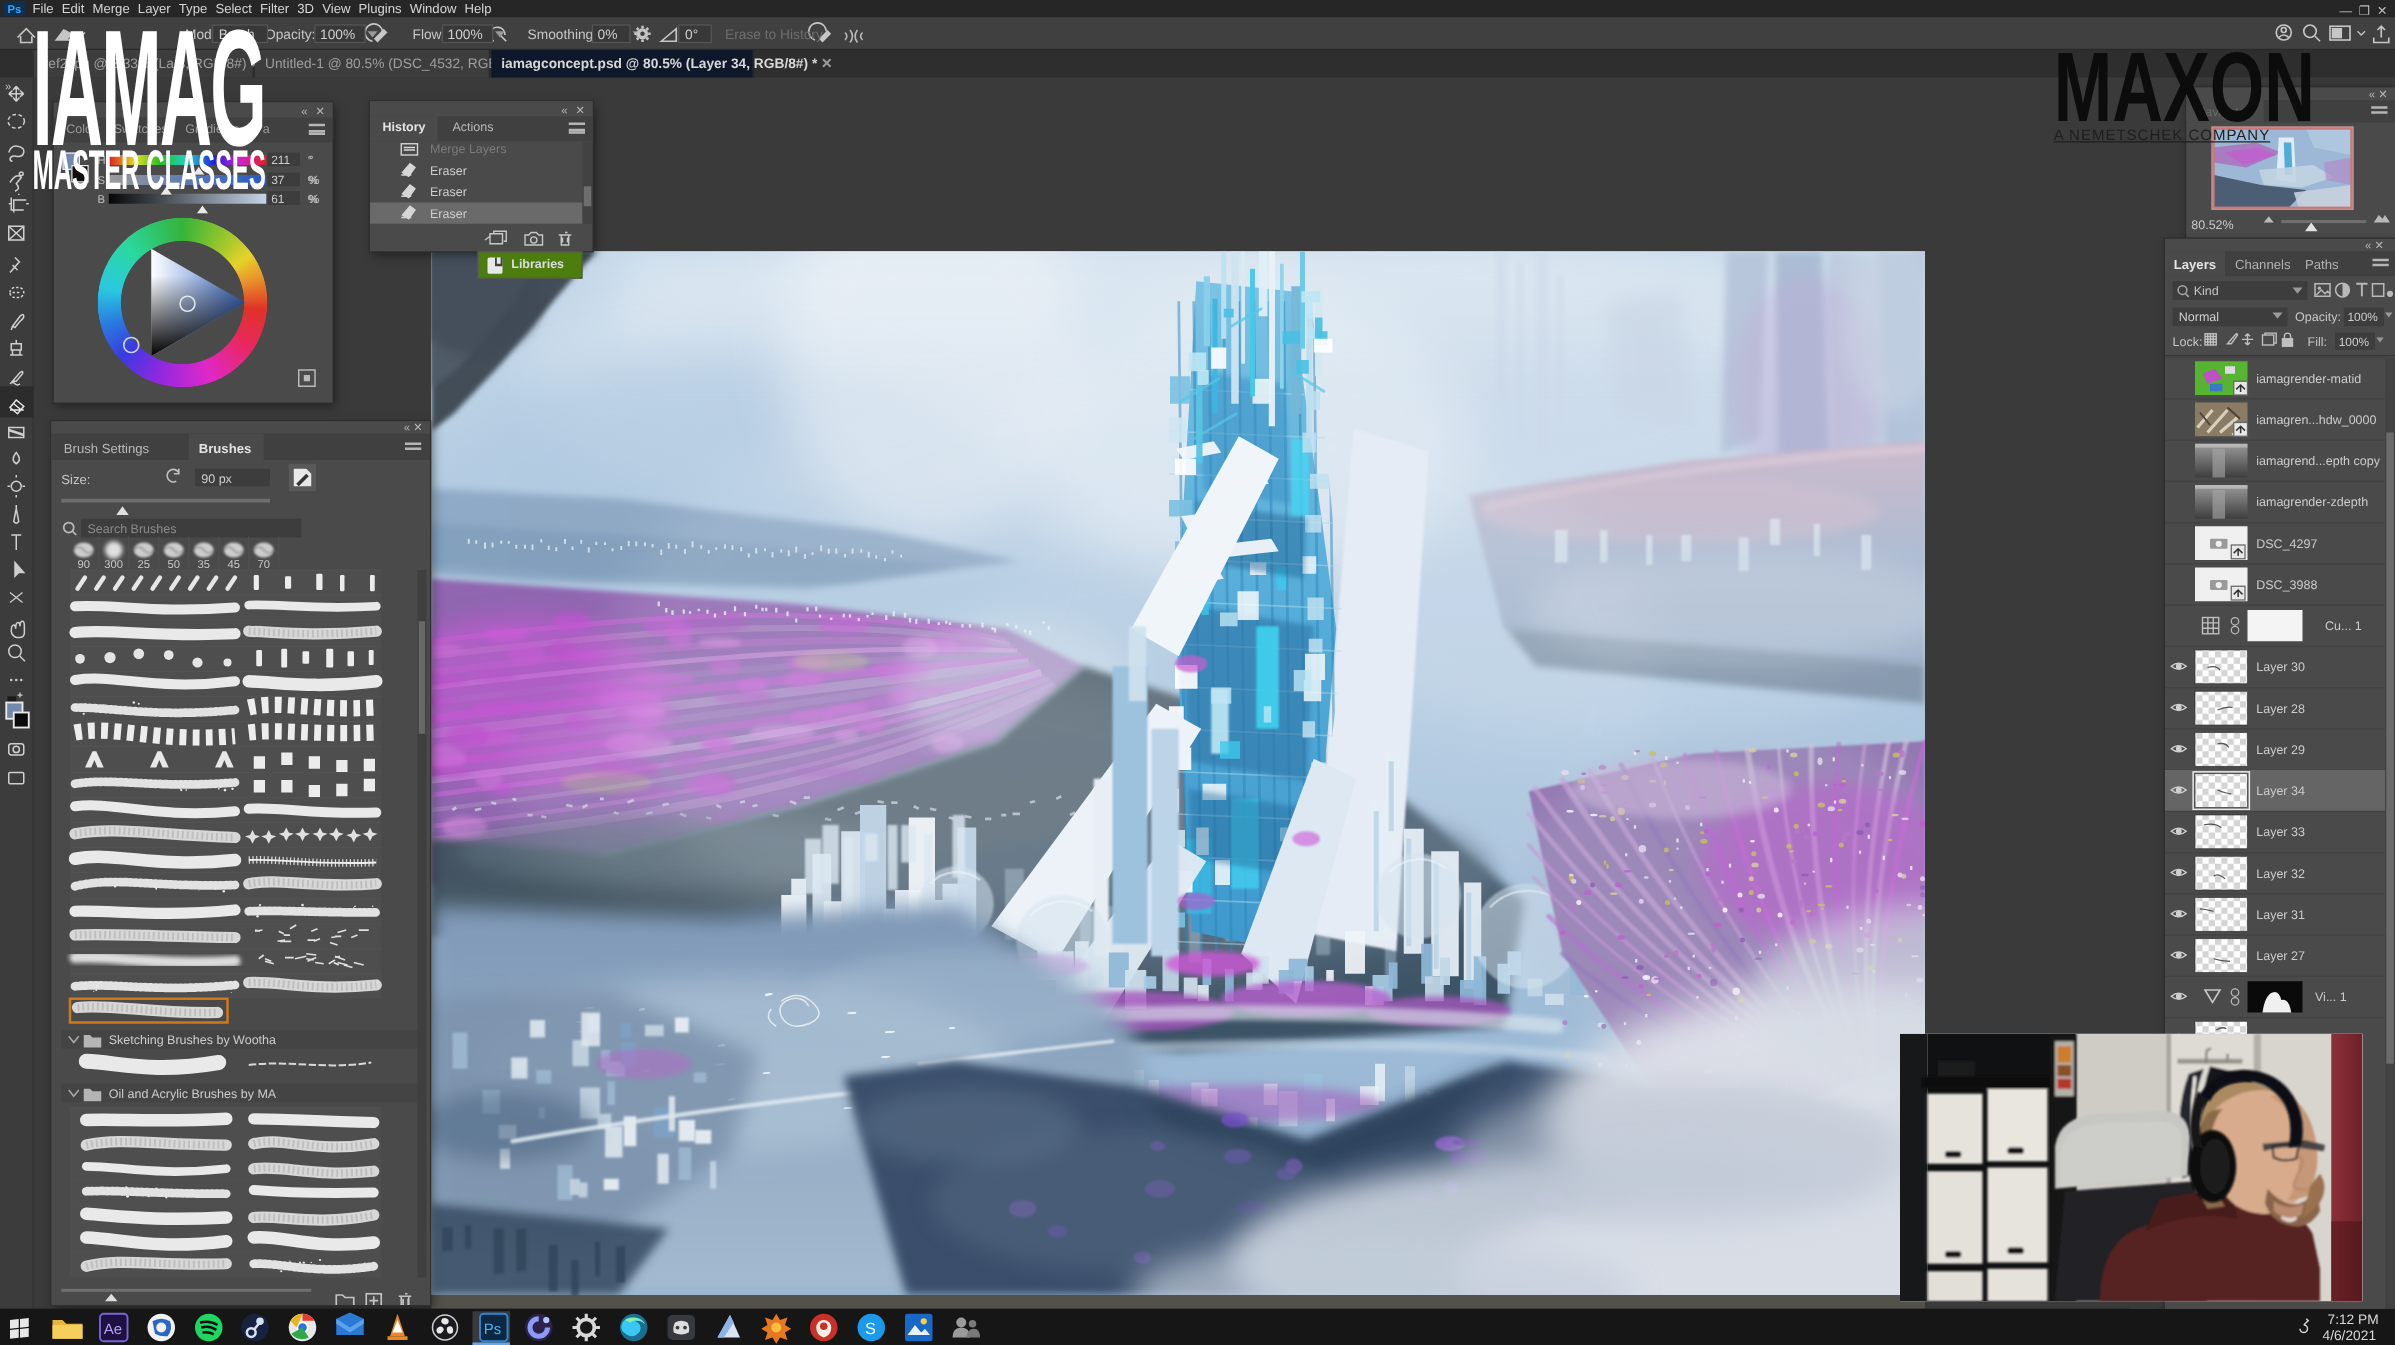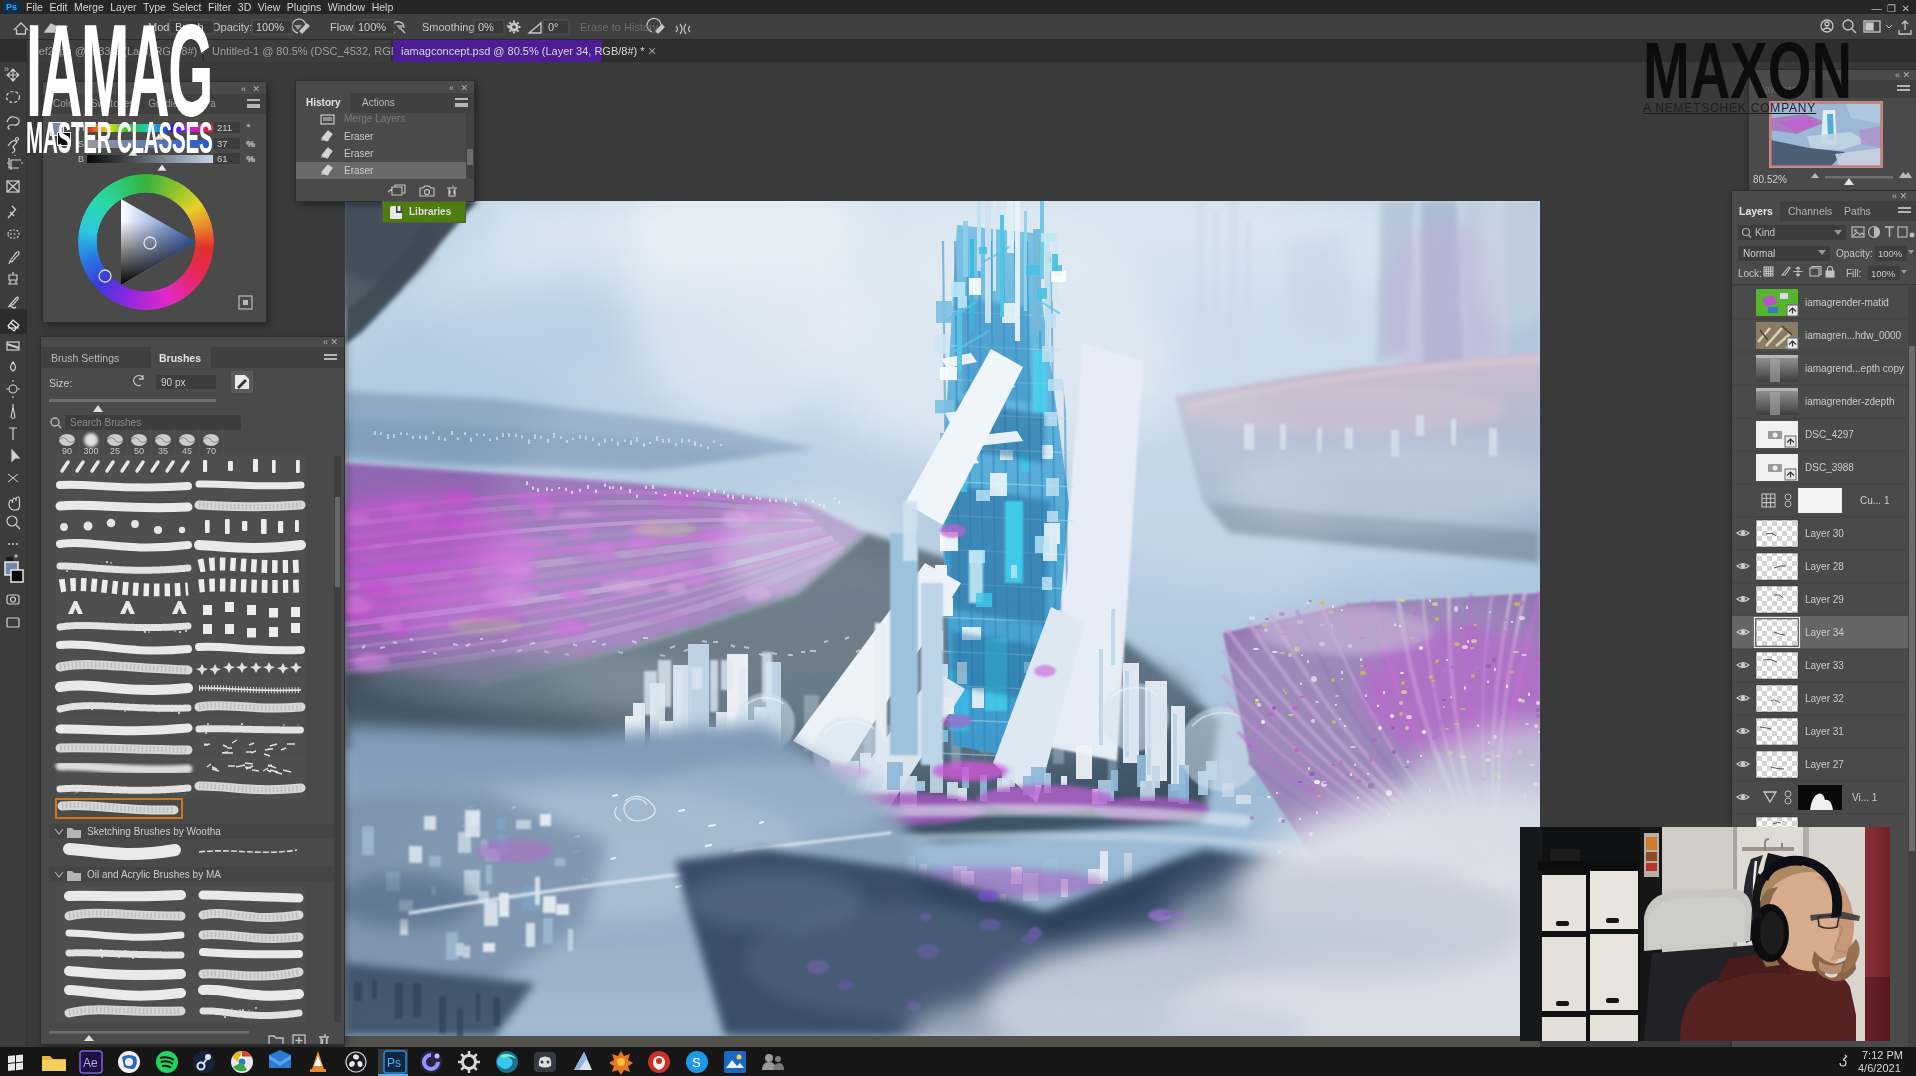--- a/index.html
+++ b/index.html
@@ -9,21 +9,21 @@
   body { position:relative; }
   
   #titlebar { left:0; top:0; width:1916px; height:14px; background:#262626; color:#cfcfcf; font-size:11px; }
   #menus { left:26px; top:0; height:14px; line-height:14px; color:#d6d6d6; font-size:11px; letter-spacing:0; }
   #menus span { margin-right:6.5px; font-size:10.5px; }
   #psicon { left:3px; top:1px; width:17px; height:12px; background:#0e3050; color:#31a8ff; font-size:9px; font-weight:bold; text-align:center; line-height:12px; border-radius:2px;}
   #winbtns { right:6px; top:3px; color:#bbb; font-size:10px; }
   #optionsbar { left:0; top:14px; width:1916px; height:26px; background:#404040; border-bottom:1px solid #2a2a2a; color:#c3c3c3; font-size:11px; }
   #tabbar { left:0; top:40px; width:1916px; height:22px; background:#2e2e2e; }
   .tab { position:absolute; top:0; height:22px; background:#3d3d3d; color:#9f9f9f; font-size:11px; line-height:22px; padding:0 8px; border-right:1px solid #2a2a2a; white-space:nowrap; }
-  .tab.active { background:#4c1d95; color:#d8d8d8; }
+  .tab.active { background:#0f172a; color:#d8d8d8;font-weight:bold; }
   
   #toolbar { left:0; top:62px; width:27px; height:985px; background:#3c3c3c; border-right:1px solid #323232; }
   
   .panel { position:absolute; background:#4a4a4a; box-shadow:0 0 0 1px #2e2e2e, 2px 3px 8px rgba(0,0,0,.45); }
   .phead { position:relative; height:12px; background:#424242; }
   .pcoll { position:absolute; right:4px; top:2px; color:#b5b5b5; font-size:9px; letter-spacing:2px; }
   .ptab  { position:absolute; top:0; height:22px; line-height:22px; padding:0 10px; font-size:11px; color:#b9b9b9; }
   .ptab.on { background:#4a4a4a; color:#e4e4e4; font-weight:bold; }
   .pmenu { position:absolute; right:6px; top:6px; width:13px; height:9px; border-top:2px solid #b5b5b5; border-bottom:2px solid #b5b5b5; }
   .pmenu:before { content:""; position:absolute; left:0; top:2.5px; width:13px; height:2px; background:#b5b5b5; }

